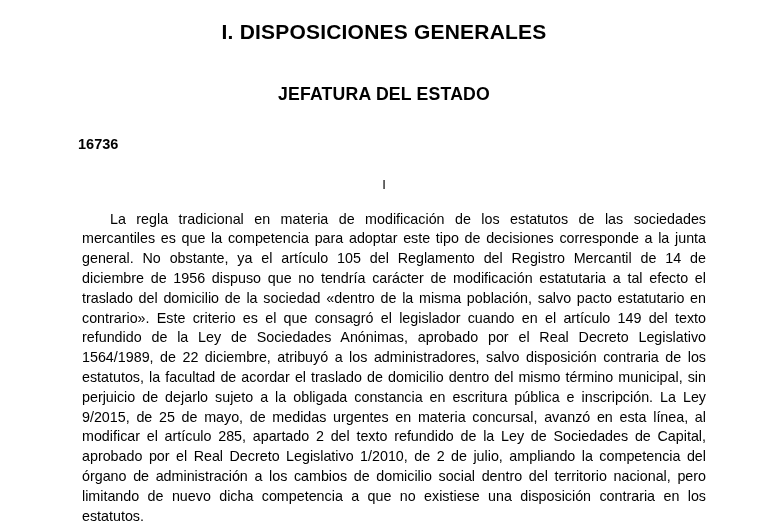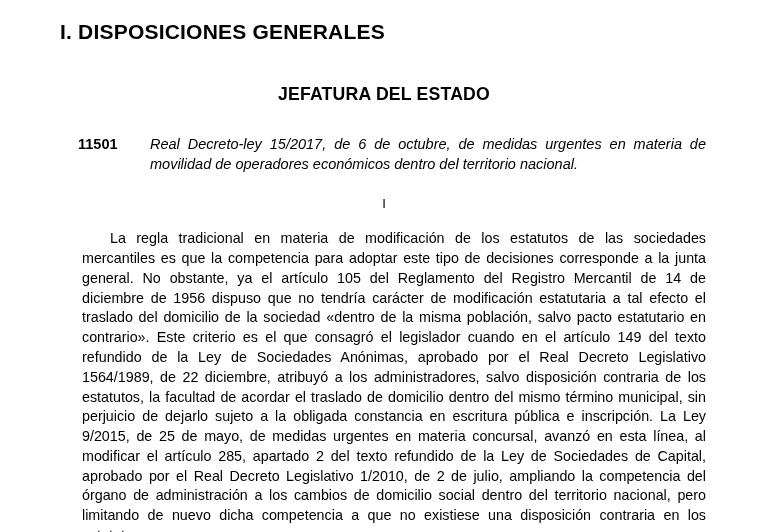--- a/index.html
+++ b/index.html
@@ -16,20 +16,21 @@
   }
   .page {
     position: relative;
     width: 768px;
     height: 532px;
     background: #ffffff;
     box-sizing: border-box;
     padding: 0;
   }
   .doc-title {
+    text-align: center;
     font-size: 21px;
     font-weight: bold;
     letter-spacing: 0.2px;
     margin: 20px 0 0 0;
     padding: 0 60px;
   }
   .doc-subtitle {
     text-align: center;
     font-size: 19px;
     font-weight: bold;
@@ -78,21 +79,20 @@
 </head>
 <body>
 
 <div class="page">
 
   <h1 class="doc-title">I. DISPOSICIONES GENERALES</h1>
 
   <h2 class="doc-subtitle">JEFATURA DEL ESTADO</h2>
 
   <div class="entry">
-    <div class="entry-number">11501</div>
-    <div class="entry-heading">Real Decreto-ley 15/2017, de 6 de octubre, de medidas urgentes en materia de movilidad de operadores económicos dentro del territorio nacional.</div>
+    <div class="entry-number">16736</div>
   </div>
 
   <div class="section-mark">I</div>
 
   <p class="body-text">La regla tradicional en materia de modificación de los estatutos de las sociedades mercantiles es que la competencia para adoptar este tipo de decisiones corresponde a la junta general. No obstante, ya el artículo 105 del Reglamento del Registro Mercantil de 14 de diciembre de 1956 dispuso que no tendría carácter de modificación estatutaria a tal efecto el traslado del domicilio de la sociedad «dentro de la misma población, salvo pacto estatutario en contrario». Este criterio es el que consagró el legislador cuando en el artículo 149 del texto refundido de la Ley de Sociedades Anónimas, aprobado por el Real Decreto Legislativo 1564/1989, de 22 diciembre, atribuyó a los administradores, salvo disposición contraria de los estatutos, la facultad de acordar el traslado de domicilio dentro del mismo término municipal, sin perjuicio de dejarlo sujeto a la obligada constancia en escritura pública e inscripción. La Ley 9/2015, de 25 de mayo, de medidas urgentes en materia concursal, avanzó en esta línea, al modificar el artículo 285, apartado 2 del texto refundido de la Ley de Sociedades de Capital, aprobado por el Real Decreto Legislativo 1/2010, de 2 de julio, ampliando la competencia del órgano de administración a los cambios de domicilio social dentro del territorio nacional, pero limitando de nuevo dicha competencia a que no existiese una disposición contraria en los estatutos.</p>
 
 </div>
 
 </body></html>

